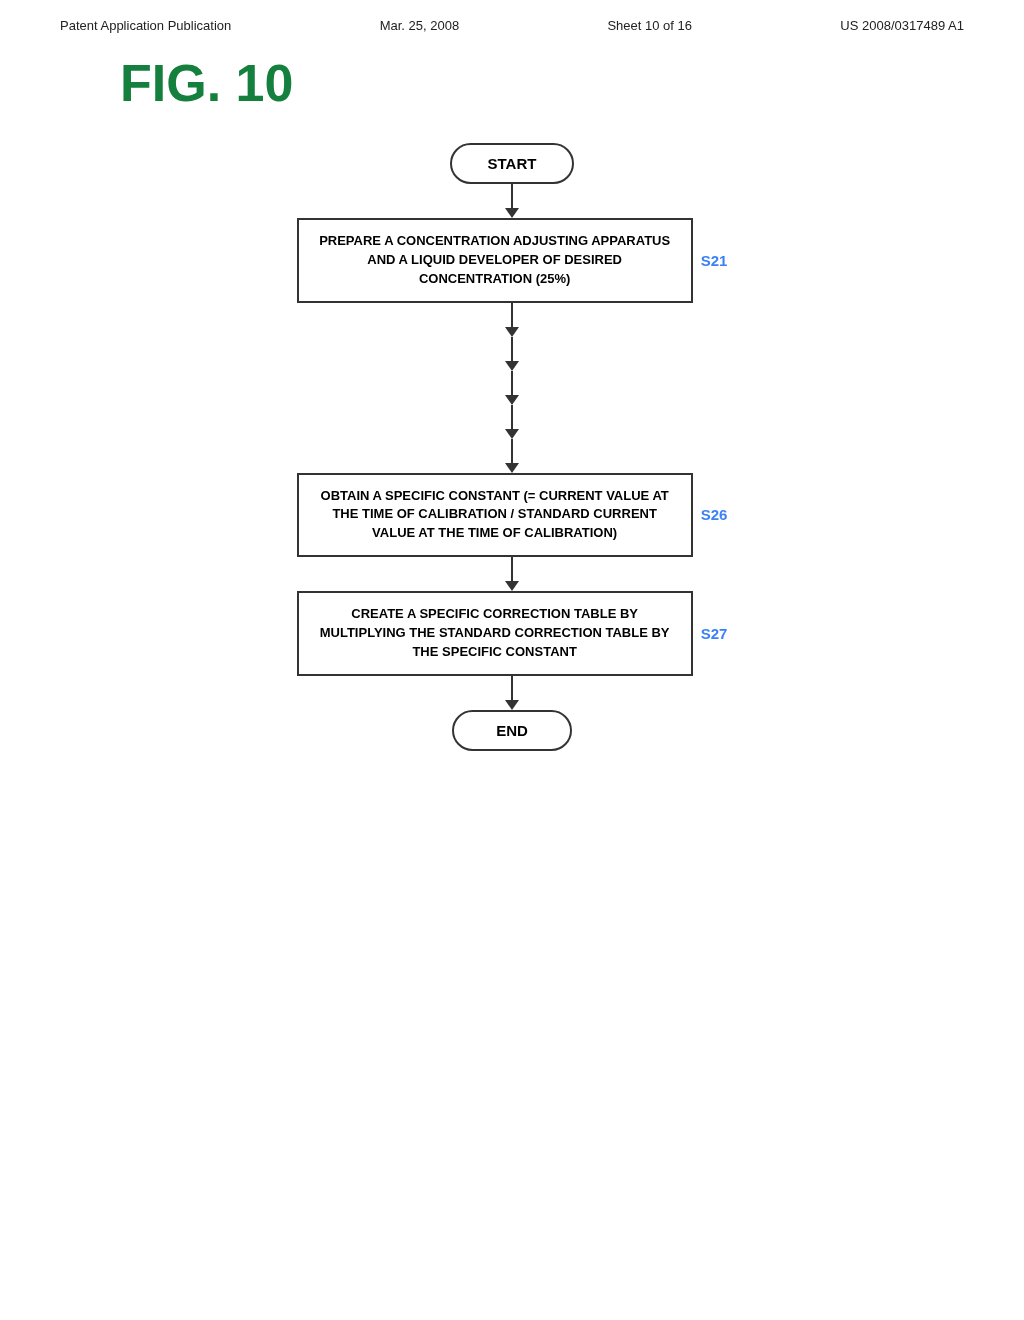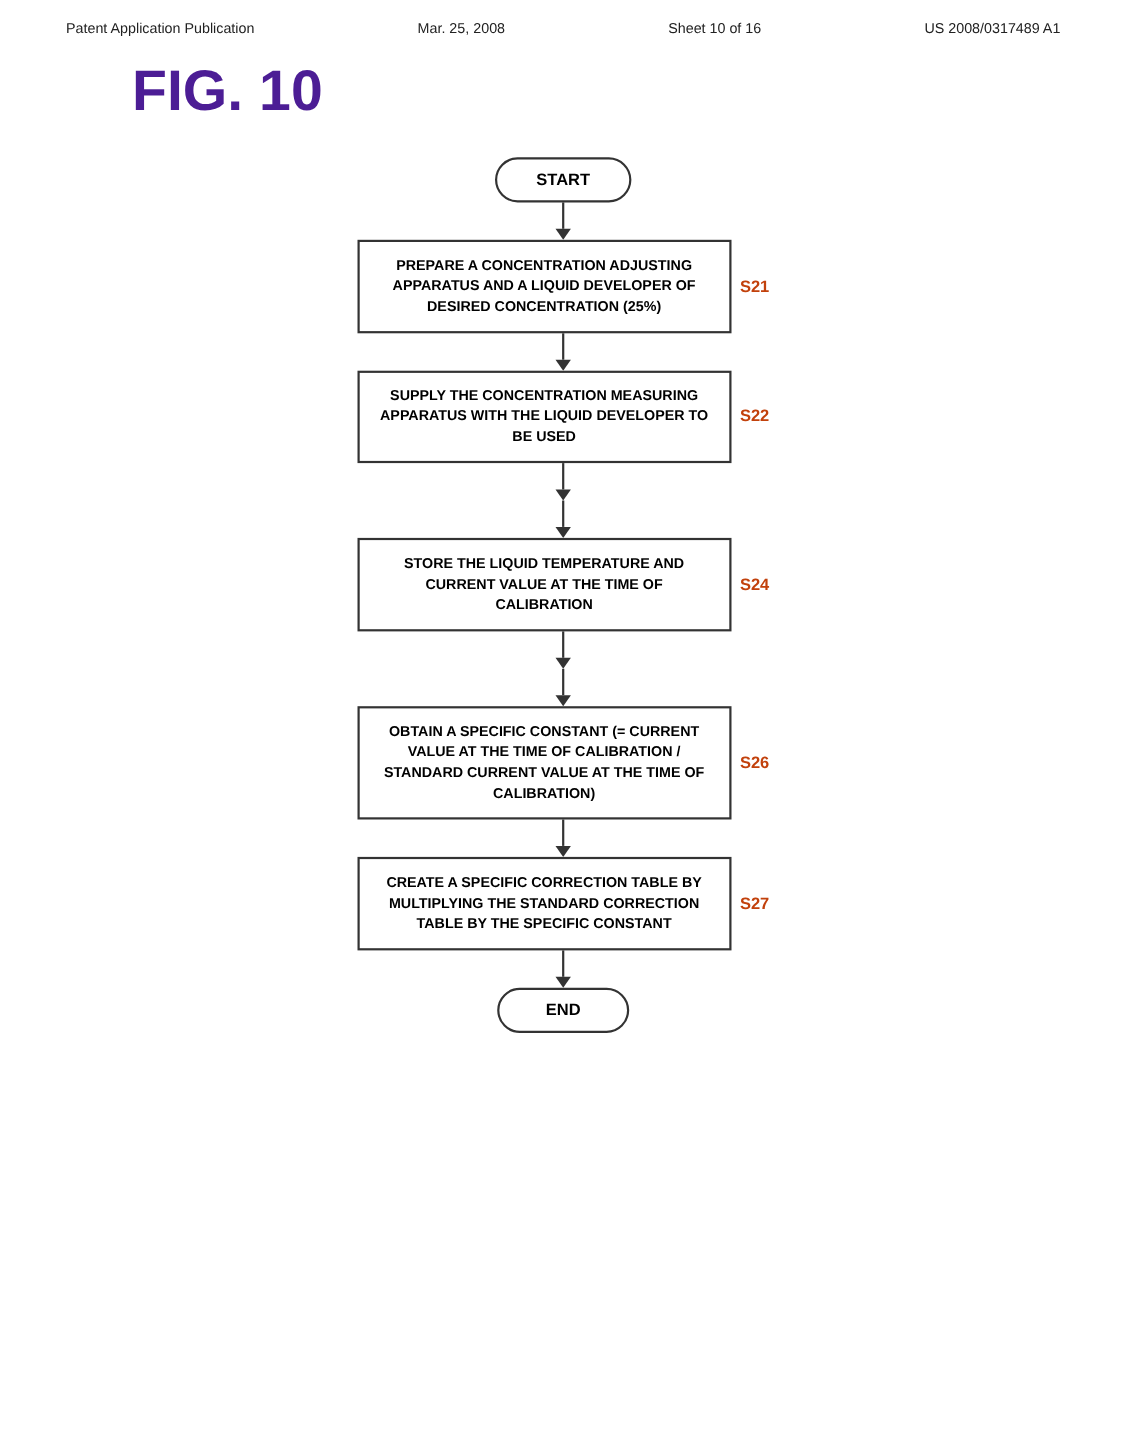--- a/index.html
+++ b/index.html
@@ -19,21 +19,21 @@
       padding: 18px 60px 10px 60px;
       font-size: 13px;
       color: #222;
     }
 
     
     .fig-title {
       font-size: 52px;
       font-weight: bold;
       margin: 10px 0 30px 120px;
-      color: #4c1d95;
+      color: #15803d;
       font-family: Arial, Helvetica, sans-serif;
     }
 
     
     .flowchart {
       display: flex;
       flex-direction: column;
       align-items: center;
       width: 100%;
       padding-bottom: 40px;
@@ -52,35 +52,35 @@
     }
 
     
     .process-box {
       border: 2px solid #333;
       padding: 12px 16px;
       font-size: 13px;
       font-weight: bold;
       text-align: center;
       background: #fff;
-      width: 340px;
+      width: 396px;
       line-height: 1.45;
     }
 
     
     .step-row {
       display: flex;
       align-items: center;
       position: relative;
     }
     .step-label {
       font-size: 15px;
       font-weight: bold;
       margin-left: 8px;
-      color: #c2410c;
+      color: #3b82f6;
       white-space: nowrap;
       text-align: right;
     }
 
     
     .arrow {
       display: flex;
       flex-direction: column;
       align-items: center;
       height: 34px;
@@ -127,44 +127,32 @@
       <span>PREPARE A CONCENTRATION ADJUSTING APPARATUS AND A LIQUID DEVELOPER OF DESIRED CONCENTRATION (25%)</span>
     </div>
     <span class="step-label">S21</span>
   </div>
 
   <div class="arrow">
     <div class="arrow-line"></div>
     <div class="arrow-head"></div>
   </div>
 
-  <div class="step-row">
-    <div class="process-box">
-      <span>SUPPLY THE CONCENTRATION MEASURING APPARATUS WITH THE LIQUID DEVELOPER TO BE USED</span>
-    </div>
-    <span class="step-label">S22</span>
-  </div>
 
   <div class="arrow">
     <div class="arrow-line"></div>
     <div class="arrow-head"></div>
   </div>
 
 
   <div class="arrow">
     <div class="arrow-line"></div>
     <div class="arrow-head"></div>
   </div>
 
-  <div class="step-row">
-    <div class="process-box">
-      <span>STORE THE LIQUID TEMPERATURE AND CURRENT VALUE AT THE TIME OF CALIBRATION</span>
-    </div>
-    <span class="step-label">S24</span>
-  </div>
 
   <div class="arrow">
     <div class="arrow-line"></div>
     <div class="arrow-head"></div>
   </div>
 
 
   <div class="arrow">
     <div class="arrow-line"></div>
     <div class="arrow-head"></div>

